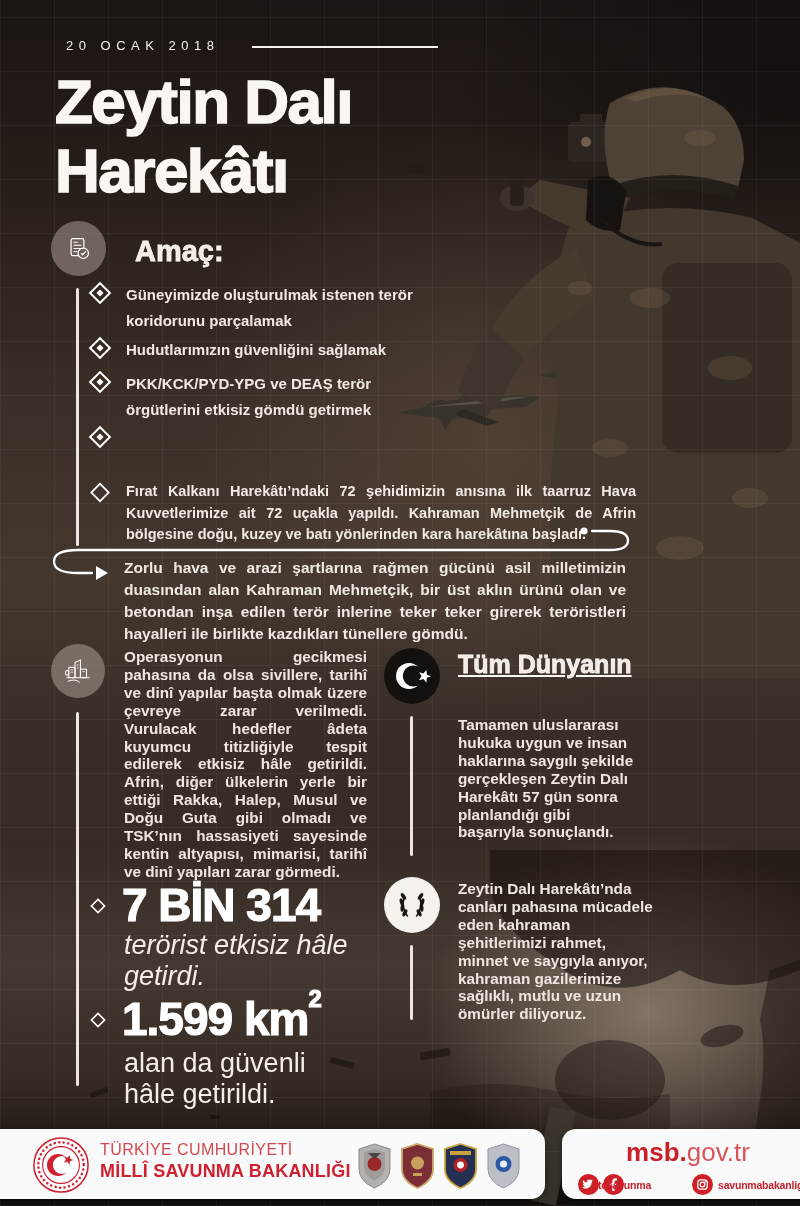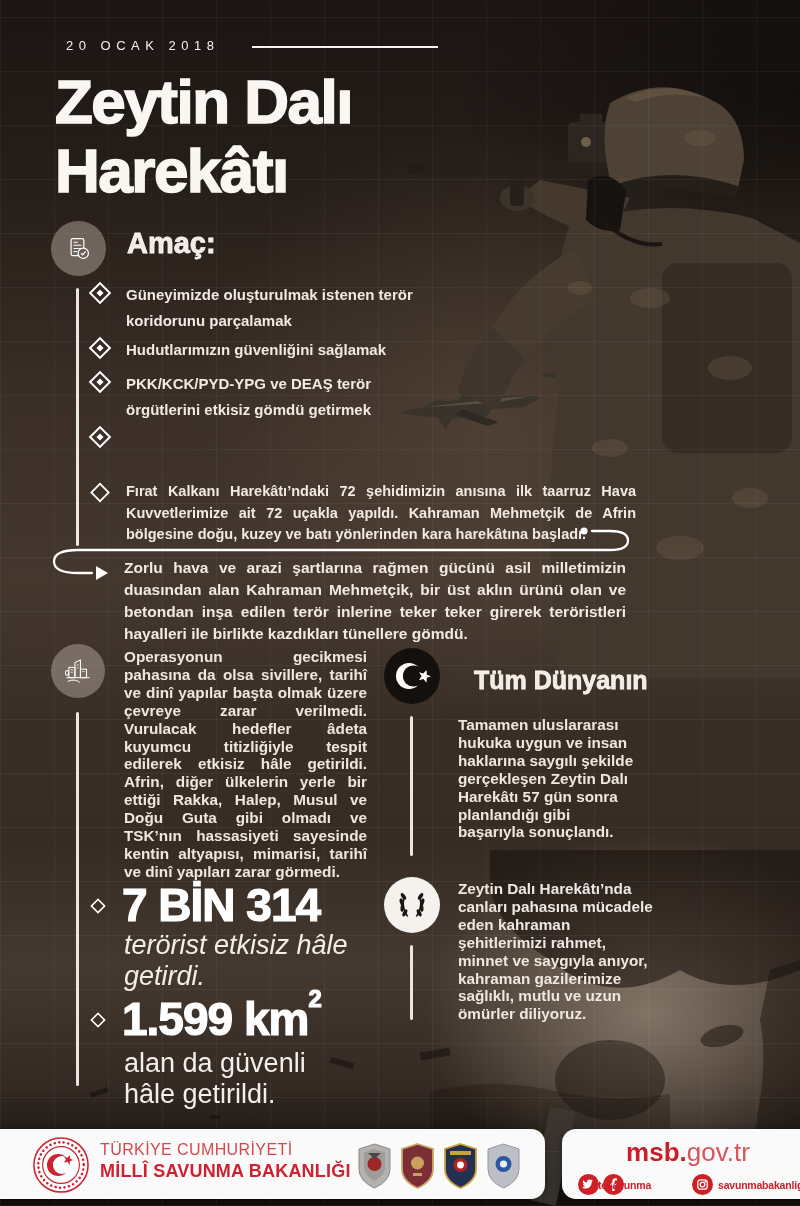--- a/index.html
+++ b/index.html
@@ -134,21 +134,21 @@
   </h1>
 
   <div class="abs z3 circle c-warm" style="left:51px;top:221px;width:55px;height:55px;">
     <svg width="34" height="34" viewBox="0 0 56 56" fill="none" stroke="#fff" stroke-width="2">
       <rect x="15" y="11" width="21" height="28" rx="3"></rect>
       <path d="M19 17 H26 M19 22 H32 M19 27 H32 M19 32 H25" stroke-width="1.7"></path>
       <circle cx="35" cy="35" r="8.5" fill="#6d6058"></circle>
       <path d="M31.5 35 l2.5 2.5 l5 -5.5"></path>
     </svg>
   </div>
-  <h2 class="abs z3 amac-h" style="margin:0;">Amaç:</h2>
+  <h2 class="abs z3 amac-h" style="margin:8px;">Amaç:</h2>
   <div class="abs z3 rail" style="left:76px;top:288px;height:258px;"></div>
 
   <div class="abs z3 obj" style="left:88px;top:282px;width:346px;">
     <svg class="dicon" width="24" height="24" viewBox="0 0 24 24">
         <rect x="5" y="5" width="14" height="14" transform="rotate(45 12 12)" fill="none" stroke="#fff" stroke-width="2"></rect>
         <rect x="9.5" y="9.5" width="5" height="5" transform="rotate(45 12 12)" fill="#fff"></rect>
       </svg>
     <p style="width:310px;">Güneyimizde oluşturulmak istenen terör koridorunu parçalamak</p>
   </div>
   <div class="abs z3 obj" style="left:88px;top:337px;width:346px;">
@@ -199,21 +199,21 @@
   <div class="abs z3 rail" style="left:76px;top:712px;height:374px;"></div>
   <p class="abs z3 body-par" style="left:124px;top:648px;width:243px;">Operasyonun gecikmesi pahasına da olsa sivillere, tarihî ve dinî yapılar başta olmak üzere çevreye zarar verilmedi. Vurulacak hedefler âdeta kuyumcu titizliğiyle tespit edilerek etkisiz hâle getirildi. Afrin, diğer ülkelerin yerle bir ettiği Rakka, Halep, Musul ve Doğu Guta gibi olmadı ve TSK’nın hassasiyeti sayesinde kentin altyapısı, mimarisi, tarihî ve dinî yapıları zarar görmedi.</p>
 
   <div class="abs z3 circle c-dark" style="left:384px;top:648px;width:56px;height:56px;">
     <svg width="56" height="56" viewBox="0 0 56 56">
       <circle cx="25" cy="28" r="13" fill="#fff"></circle>
       <circle cx="29.5" cy="28" r="10.6" fill="#13100e"></circle>
       <path d="M0 -6 L1.8 -1.8 L6 -1.8 L2.6 1 L3.8 5.6 L0 3 L-3.8 5.6 L-2.6 1 L-6 -1.8 L-1.8 -1.8 Z" transform="translate(40.5,28) rotate(18) scale(1.05)" fill="#fff"></path>
     </svg>
   </div>
-  <h3 class="abs z3 world-h" style="margin:16px;">
+  <h3 class="abs z3 world-h" style="margin:0;text-decoration:underline;">
     <span>Tüm Dünyanın</span>
   </h3>
   <div class="abs z3 rail" style="left:410px;top:716px;height:140px;"></div>
   <p class="abs z3 body-par" style="left:458px;top:716px;width:178px;text-align:left;"><span>Tamamen uluslararası hukuka uygun ve insan haklarına saygılı şekilde gerçekleşen </span><span class="seg-b">Zeytin Dalı Harekâtı 57 gün</span><span> sonra planlandığı gibi başarıyla sonuçlandı.</span></p>
 
   <svg class="abs z3" style="left:90px;top:898px;" width="16" height="16" viewBox="0 0 24 24">
       <rect x="5" y="5" width="14" height="14" transform="rotate(45 12 12)" fill="none" stroke="#fff" stroke-width="2.4"></rect>
     </svg>
   <div class="abs z3 stat-v" style="left:122px;top:878px;">7 BİN 314</div>
   <div class="abs z3 stat-c" style="left:124px;top:930px;width:225px;font-style:italic;">terörist etkisiz hâle getirdi.</div>

